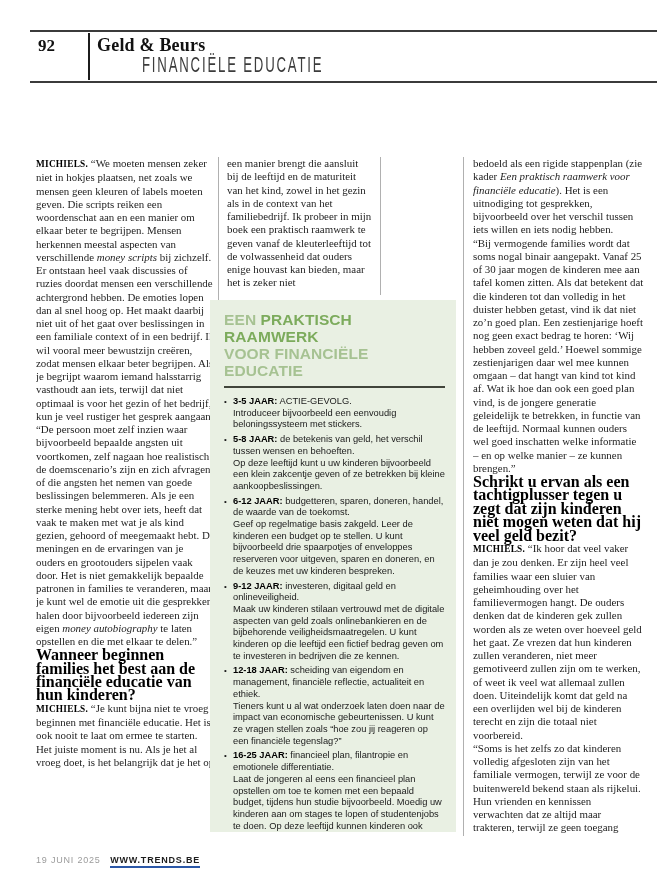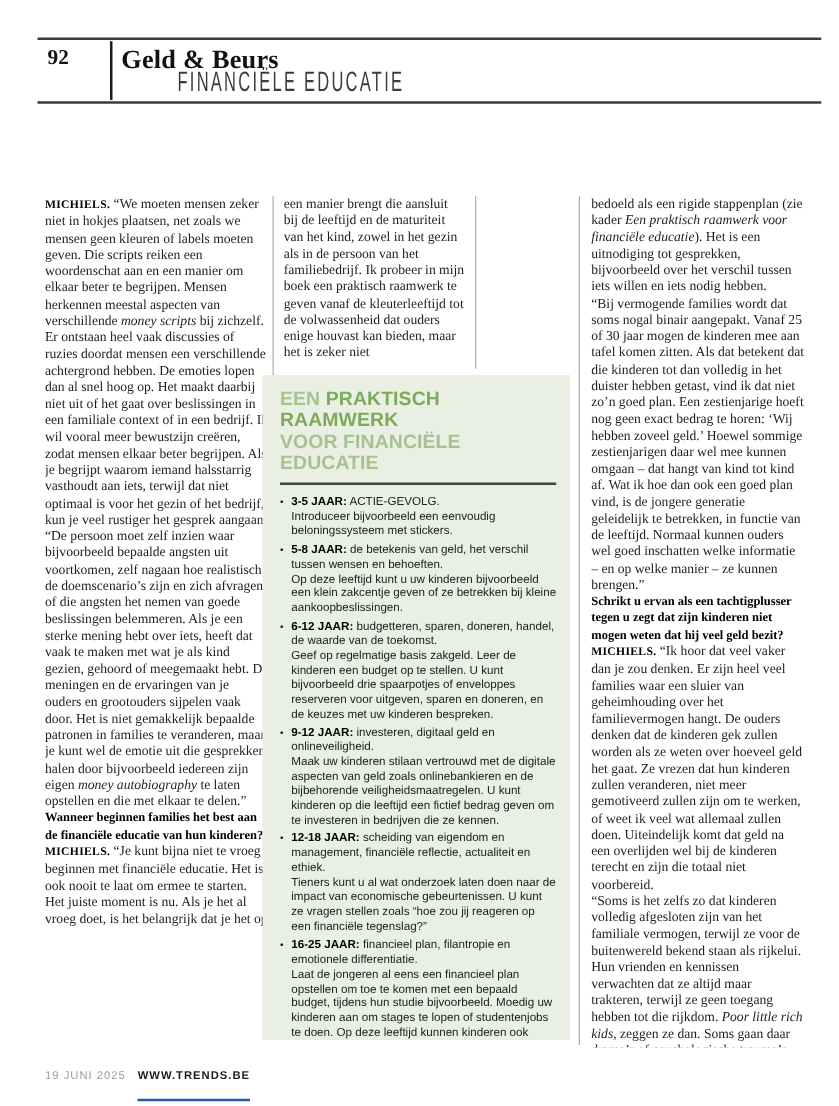--- a/index.html
+++ b/index.html
@@ -12,40 +12,40 @@
   .rule-top { left:30px; top:30px; width:627px; height:2px; }
   .rule-header { left:30px; top:81px; width:627px; height:1.5px; }
 
   .page-num {
     position:absolute; left:38px; top:36px;
     font-size:17px; font-weight:700; color:#111;
   }
   .header-vline { position:absolute; left:88px; top:33px; width:2px; height:47px; background:#1c1c1c; }
   .header-title {
     position:absolute; left:97px; top:35px;
-    font-size:21px; font-weight:700; color:#111; letter-spacing:0.2px;
+    font-size:18px; font-weight:700; color:#111; letter-spacing:0.2px;
   }
   .header-sub-wrap { position:absolute; left:97px; top:52px; width:300px; height:24px;margin-left:45px; }
   .header-sub {
     display:inline-block; white-space:nowrap;
     font-family:"Liberation Sans", sans-serif; font-weight:400;
     font-size:22px; letter-spacing:3px; color:#3c3c3c;
     transform:scale(0.60,1.02); transform-origin:left top;
   }
 
   .col {
     position:absolute; top:157px; overflow:hidden;
     font-size:10.9px; line-height:13.25px; color:#1d1d1d;
   }
   .col-left  { left:36px;  width:179px; height:668px; }
   .col-mid   { left:227px; width:145px; height:140px; }
   .col-right { left:473px; width:171px; height:681px; }
 
   .blk { margin:0; }
-  .blk-q { font-weight:700; font-size:10px; line-height:13.4px; color:#000; }
+  .blk-q { font-weight:700; font-size:16px; line-height:13.4px; color:#000; }
   .run-label { font-weight:700; font-size:9.3px; letter-spacing:0.25px; color:#000; }
   .run-italic { font-style:italic; }
 
   .vd { position:absolute; width:1px; background:#b0b0b0; }
   .vd1 { left:218px; top:157px; height:666px; }
   .vd2 { left:380px; top:157px; height:138px; }
   .vd3 { left:463px; top:157px; height:679px; }
 
   .greenbox {
     position:absolute; left:210px; top:300px; width:246px; height:532px;
@@ -66,21 +66,21 @@
   .box-item::before { content:"•"; position:absolute; left:0; top:0; font-size:8px; color:#1a1a1a; }
   .b-head b { font-weight:800; color:#000; }
 
   .footer {
     position:absolute; left:36px; top:855px;
     font-family:"Liberation Sans", sans-serif; font-size:9px; white-space:nowrap;
   }
   .f-date { color:#9b9b9b; letter-spacing:0.8px; }
   .f-site {
     margin-left:7px; color:#1d1d1d; font-weight:700; letter-spacing:0.8px;
-    border-bottom:2px solid var(--link-underline, #2b57a7); padding-bottom:14px; cursor:pointer;
+    border-bottom:2px solid var(--link-underline, #2b57a7); padding-bottom:1px; cursor:pointer;
   }
 </style>
 </head>
 <body>
 
 <div class="page">
   <div class="rule rule-top"></div>
 
   <div class="page-num">92</div>
   <div class="header-vline"></div>
@@ -91,21 +91,21 @@
   <div class="rule rule-header"></div>
 
   <div class="col col-left">
       <p class="blk blk-p"><span class="run-label">MICHIELS.</span><span> “We moeten mensen zeker niet in hokjes plaatsen, net zoals we mensen geen kleuren of labels moeten geven. Die scripts reiken een woordenschat aan en een manier om elkaar beter te begrijpen. Mensen herkennen meestal aspecten van verschillende </span><span class="run-italic">money scripts</span><span> bij zichzelf. Er ontstaan heel vaak discussies of ruzies doordat mensen een verschillende achtergrond hebben. De emoties lopen dan al snel hoog op. Het maakt daarbij niet uit of het gaat over beslissingen in een familiale context of in een bedrijf. Ik wil vooral meer bewustzijn creëren, zodat mensen elkaar beter begrijpen. Als je begrijpt waarom iemand halsstarrig vasthoudt aan iets, terwijl dat niet optimaal is voor het gezin of het bedrijf, kun je veel rustiger het gesprek aangaan.</span></p>
       <p class="blk blk-p"><span>“De persoon moet zelf inzien waar bijvoorbeeld bepaalde angsten uit voortkomen, zelf nagaan hoe realistisch de doemscenario’s zijn en zich afvragen of die angsten het nemen van goede beslissingen belemmeren. Als je een sterke mening hebt over iets, heeft dat vaak te maken met wat je als kind gezien, gehoord of meegemaakt hebt. De meningen en de ervaringen van je ouders en grootouders sijpelen vaak door. Het is niet gemakkelijk bepaalde patronen in families te veranderen, maar je kunt wel de emotie uit die gesprekken halen door bijvoorbeeld iedereen zijn eigen </span><span class="run-italic">money autobiography</span><span> te laten opstellen en die met elkaar te delen.”</span></p>
       <p class="blk blk-q"><span>Wanneer beginnen families het best aan de financiële educatie van hun kinderen?</span></p>
       <p class="blk blk-p"><span class="run-label">MICHIELS.</span><span> “Je kunt bijna niet te vroeg beginnen met financiële educatie. Het is ook nooit te laat om ermee te starten. Het juiste moment is nu. Als je het al vroeg doet, is het belangrijk dat je het op</span></p>
     </div>
   <div class="vd vd1"></div>
   <div class="col col-mid">
-      <p class="blk blk-p"><span>een manier brengt die aansluit bij de leeftijd en de maturiteit van het kind, zowel in het gezin als in de persoon van het familiebedrijf. Ik probeer in mijn boek een praktisch raamwerk te geven vanaf de kleuterleeftijd tot de volwassenheid dat ouders enige houvast kan bieden, maar het is zeker niet</span></p>
+      <p class="blk blk-p"><span>een manier brengt die aansluit bij de leeftijd en de maturiteit van het kind, zowel in het gezin als in de context van het familiebedrijf. Ik probeer in mijn boek een praktisch raamwerk te geven vanaf de kleuterleeftijd tot de volwassenheid dat ouders enige houvast kan bieden, maar het is zeker niet</span></p>
     </div>
   <div class="vd vd2"></div>
   <div class="vd vd3"></div>
   <div class="col col-right">
       <p class="blk blk-p"><span>bedoeld als een rigide stappenplan (zie kader </span><span class="run-italic">Een praktisch raamwerk voor financiële educatie</span><span>). Het is een uitnodiging tot gesprekken, bijvoorbeeld over het verschil tussen iets willen en iets nodig hebben.</span></p>
       <p class="blk blk-p"><span>“Bij vermogende families wordt dat soms nogal binair aangepakt. Vanaf 25 of 30 jaar mogen de kinderen mee aan tafel komen zitten. Als dat betekent dat die kinderen tot dan volledig in het duister hebben getast, vind ik dat niet zo’n goed plan. Een zestienjarige hoeft nog geen exact bedrag te horen: ‘Wij hebben zoveel geld.’ Hoewel sommige zestienjarigen daar wel mee kunnen omgaan – dat hangt van kind tot kind af. Wat ik hoe dan ook een goed plan vind, is de jongere generatie geleidelijk te betrekken, in functie van de leeftijd. Normaal kunnen ouders wel goed inschatten welke informatie – en op welke manier – ze kunnen brengen.”</span></p>
       <p class="blk blk-q"><span>Schrikt u ervan als een tachtigplusser tegen u zegt dat zijn kinderen niet mogen weten dat hij veel geld bezit?</span></p>
       <p class="blk blk-p"><span class="run-label">MICHIELS.</span><span> “Ik hoor dat veel vaker dan je zou denken. Er zijn heel veel families waar een sluier van geheimhouding over het familievermogen hangt. De ouders denken dat de kinderen gek zullen worden als ze weten over hoeveel geld het gaat. Ze vrezen dat hun kinderen zullen veranderen, niet meer gemotiveerd zullen zijn om te werken, of weet ik veel wat allemaal zullen doen. Uiteindelijk komt dat geld na een overlijden wel bij de kinderen terecht en zijn die totaal niet voorbereid.</span></p>
       <p class="blk blk-p"><span>“Soms is het zelfs zo dat kinderen volledig afgesloten zijn van het familiale vermogen, terwijl ze voor de buitenwereld bekend staan als rijkelui. Hun vrienden en kennissen verwachten dat ze altijd maar trakteren, terwijl ze geen toegang hebben tot die rijkdom. </span><span class="run-italic">Poor little rich kids</span><span>, zeggen ze dan. Soms gaan daar drama’s of psychologische trauma’s mee</span></p>
     </div>

